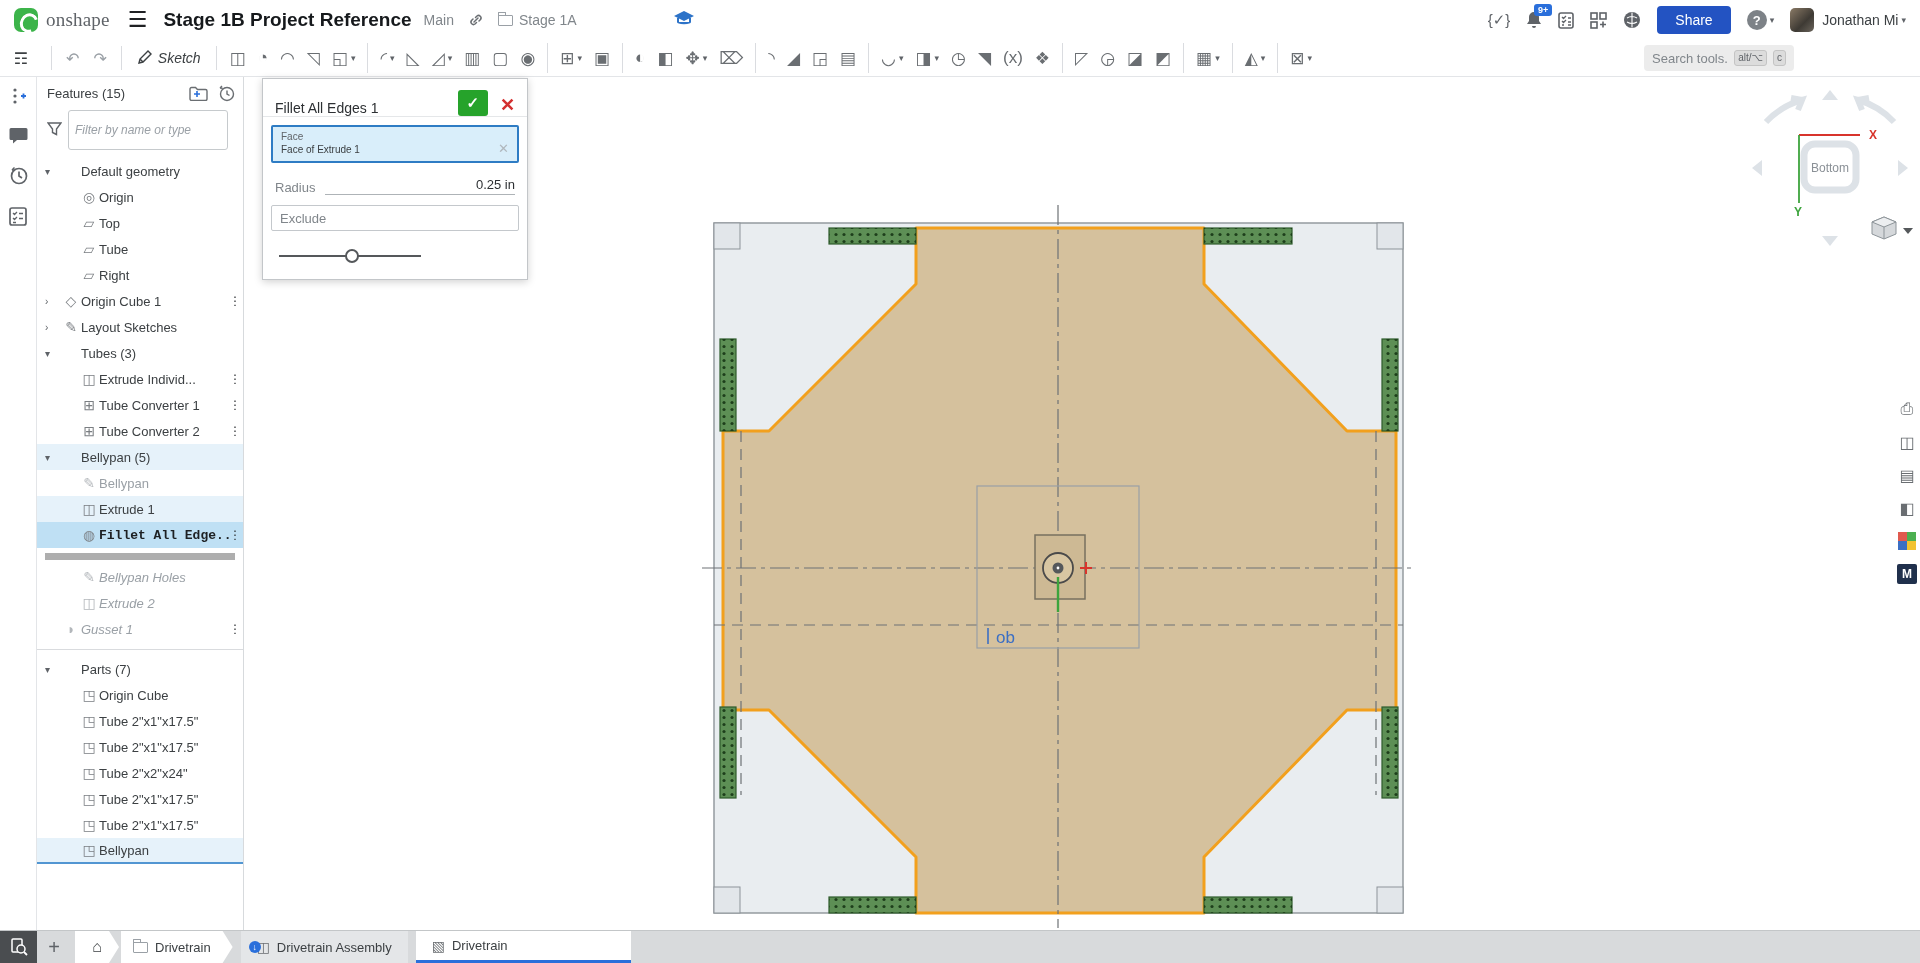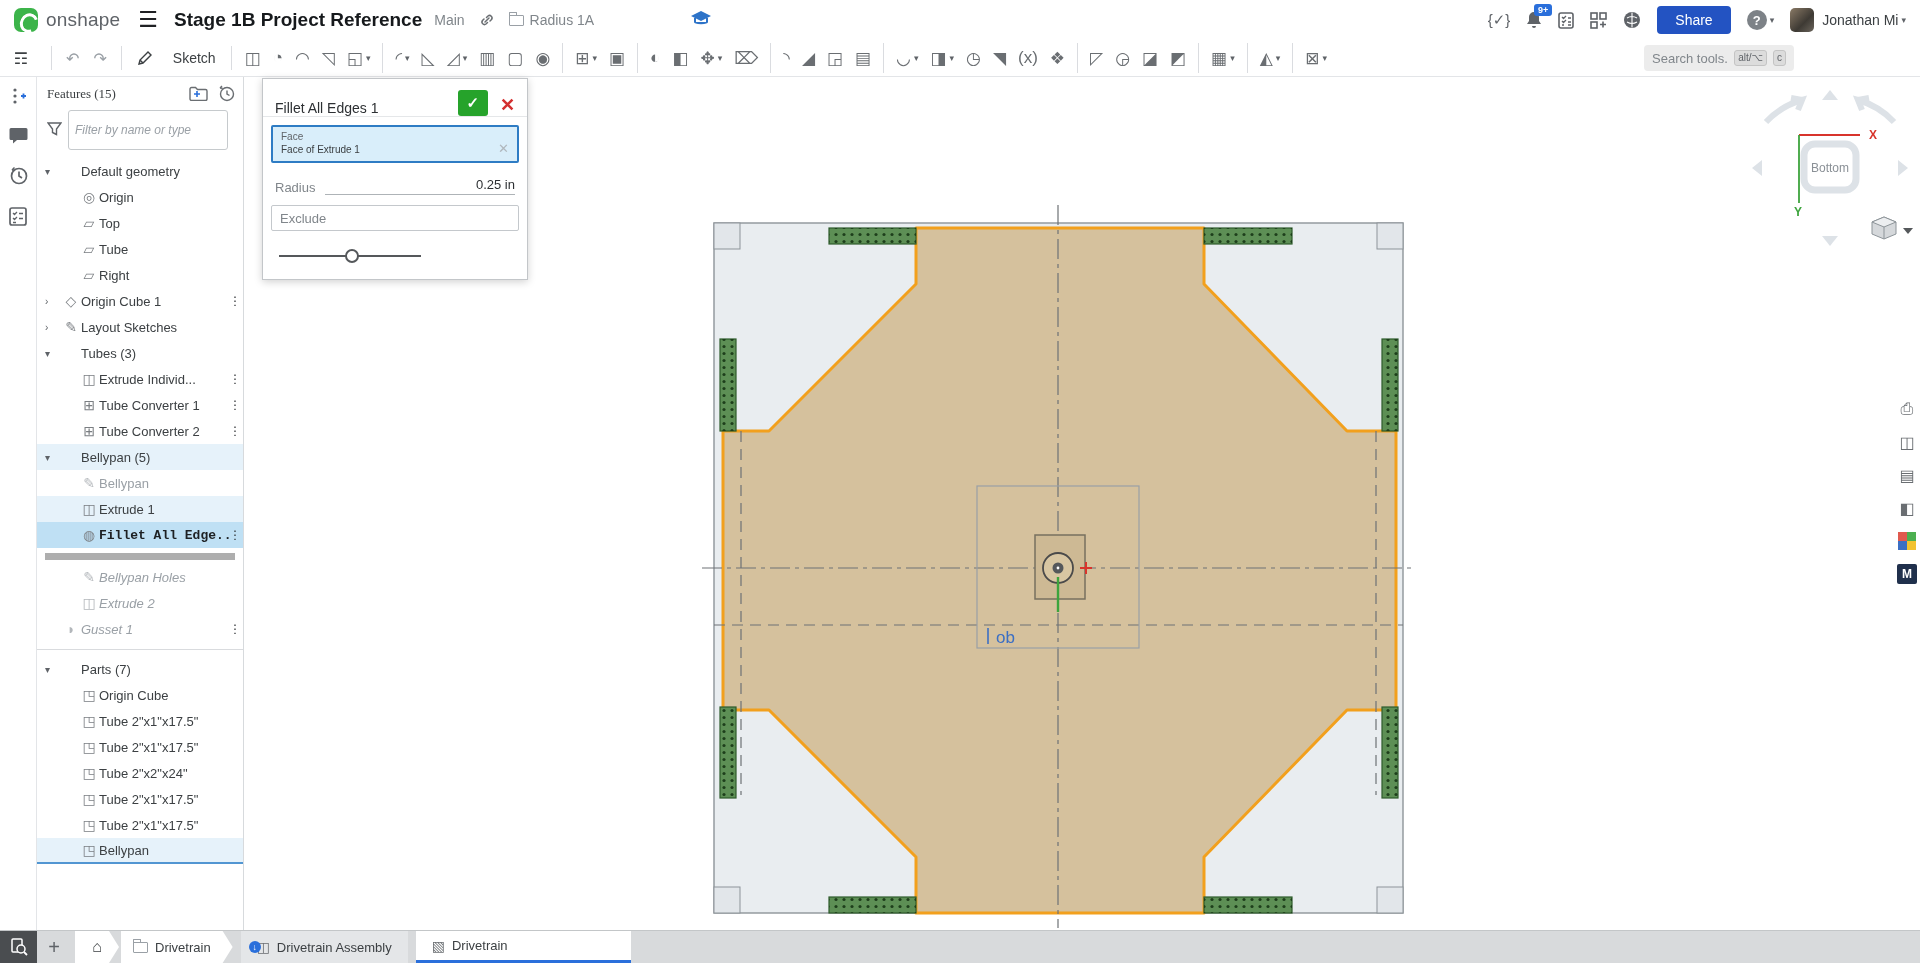--- a/index.html
+++ b/index.html
@@ -4,21 +4,21 @@
 <style>
   * { margin:0; padding:0; box-sizing:border-box; }
   html,body { width:1920px; height:963px; overflow:hidden; }
   body { font-family:"Liberation Sans", sans-serif; color:#3c4043; background:#fff; }
   #app { position:relative; width:1920px; height:963px; background:#fff; }
 
   
   .topbar { position:absolute; left:0; top:0; width:1920px; height:40px; background:#fff; display:flex; align-items:center; padding:0 14px; }
   .logo-mark { width:24px; height:24px; border-radius:7px; background:#3cb44a; position:relative; margin-right:8px; flex:0 0 auto; }
   .logo-mark::after { content:""; position:absolute; left:6px; top:5px; width:12px; height:14px; border:3px solid #fff; border-radius:50%; border-right-color:transparent; transform:rotate(25deg); }
-  .logo-word { font-size:19px; color:#5f6368; letter-spacing:.2px; margin-right:18px; }
+  .logo-word { font-size:19px; color:#5f6368; letter-spacing:.2px; margin-right:18px;font-family:Liberation Serif, serif; }
   .hamburger { font-size:22px; color:#202124; margin-right:16px; cursor:pointer; }
   .doc-title { font-size:19px; font-weight:bold; color:#16191c; margin-right:12px; white-space:nowrap; }
   .ws-name { font-size:14px; color:#80868b; margin-right:14px; }
   .link-ic svg { display:block; }
   .crumb-folder { display:flex; align-items:center; gap:6px; margin-left:14px; color:#80868b; font-size:14px; }
   .folder-glyph { width:15px; height:11px; border:1.5px solid #9aa0a6; border-radius:1px; position:relative; }
   .folder-glyph::before { content:""; position:absolute; left:-1px; top:-4px; width:6px; height:3px; border:1.5px solid #9aa0a6; border-bottom:none; border-radius:1px 1px 0 0; }
   .gradcap { margin-left:96px; }
   .top-right { margin-left:auto; display:flex; align-items:center; gap:16px; }
   .tr-ic { color:#5f6368; font-size:15px; position:relative; cursor:pointer; display:flex; align-items:center; }
@@ -27,38 +27,38 @@
   .help-circle { width:20px; height:20px; border-radius:50%; background:#7d8287; color:#fff; font-size:13px; font-weight:bold; display:flex; align-items:center; justify-content:center; }
   .caret { font-size:9px; color:#5f6368; margin-left:3px; }
   .avatar { width:24px; height:24px; border-radius:5px; background:linear-gradient(135deg,#8a7a66,#3e3a34 60%,#6b655c); }
   .username { font-size:14px; color:#3c4043; }
 
   
   .toolbar { position:absolute; left:0; top:40px; width:1920px; height:37px; background:#fff; border-bottom:1px solid #e3e5e8; display:flex; align-items:center; padding:0 6px; }
   .tb-first { width:30px; text-align:center; color:#3c4043; font-size:16px; margin-right:8px; cursor:pointer; }
   .tb-sep { width:1px; height:24px; background:#dadce0; margin:0 7px; }
   .tb-arrow { font-size:16px; color:#9aa0a6; padding:0 7px; cursor:pointer; }
-  .sketch-btn { display:flex; align-items:center; gap:21px; font-size:14px; color:#3c4043; padding:0 8px; cursor:pointer; }
+  .sketch-btn { display:flex; gap:6px; font-size:14px; color:#3c4043; padding:0 8px; cursor:pointer;font-style:italic; }
   .tools { display:flex; align-items:center; }
   .tool { display:flex; align-items:center; padding:0 6px; height:30px; cursor:pointer; color:#6a6e72; font-size:17px; }
   .tool .caret { display:none; }
   .tool[data-caret="1"] .caret { display:inline; }
   .tool[data-div="1"] { border-right:1px solid #dadce0; padding-right:12px; margin-right:6px; }
   .search-tools { margin-left:auto; margin-right:120px; background:#ececec; border-radius:4px; height:26px; display:flex; align-items:center; padding:0 8px; gap:6px; width:150px; cursor:text; }
   .search-tools .ph { color:#80868b; font-size:13px; flex:1; white-space:nowrap; overflow:hidden; }
   .kbd { background:#dcdcdc; border:1px solid #c4c4c4; border-radius:3px; font-size:10px; color:#5f6368; padding:0 3px; line-height:14px; }
 
   
   .rail { position:absolute; left:0; top:77px; width:37px; height:853px; background:#fff; border-right:1px solid #e3e5e8; display:flex; flex-direction:column; align-items:center; padding-top:10px; gap:22px; }
   .rail svg { display:block; cursor:pointer; }
 
   
   .fpanel { position:absolute; left:37px; top:77px; width:207px; height:853px; background:#fff; border-right:1px solid #d7dadd; font-size:13px; }
   .fp-head { display:flex; align-items:center; padding:8px 8px 4px 10px; color:#3c4043; }
-  .fp-head .t { flex:1; font-size:13px;font-family:Liberation Serif, serif; }
+  .fp-head .t { flex:1; font-size:13px; }
   .fp-head svg { margin-left:10px; cursor:pointer; }
   .filter-row { display:flex; align-items:center; gap:6px; padding:4px 8px 8px 10px; }
   .funnel { color:#5f6368; }
   .filter-input { width:160px; height:40px; border:1px solid #c6cacd; border-radius:3px; font-size:12px; font-style:italic; padding:0 6px; color:#3c4043; font-family:"Liberation Sans",sans-serif; }
   .filter-input::placeholder { color:#9aa0a6; }
   .tree { }
   .trow { display:flex; align-items:center; height:26px; padding-left:8px; position:relative; cursor:pointer; }
   .trow .chev { width:16px; font-size:10px; color:#5f6368; flex:0 0 auto; }
   .trow .gly { width:20px; font-size:14px; color:#7a7e82; flex:0 0 auto; text-align:center; }
   .trow .lbl { flex:1; white-space:nowrap; overflow:hidden; color:#3c4043; }
@@ -138,21 +138,21 @@
     <div class="hamburger">☰</div>
     <div class="doc-title">Stage 1B Project Reference</div>
     <div class="ws-name">Main</div>
     <span class="link-ic">
       <svg width="16" height="16" viewBox="0 0 16 16">
           <path d="M6 10 L10 6 M5 7 L3.5 8.5 a2.5 2.5 0 0 0 3.5 3.5 L8.5 10.5 M11 9 L12.5 7.5 a2.5 2.5 0 0 0 -3.5 -3.5 L7.5 5.5" stroke="#6a6e72" stroke-width="1.5" fill="none" stroke-linecap="round"></path>
         </svg>
     </span>
     <div class="crumb-folder">
       <span class="folder-glyph"></span>
-      <span>Radius 1A</span>
+      <span>Stage 1A</span>
     </div>
     <span class="gradcap">
       <svg width="22" height="16" viewBox="0 0 22 16">
           <polygon points="11,1 21,6 11,11 1,6" fill="#2d73c8"></polygon>
           <path d="M5 8 v4 c0 1.5 12 1.5 12 0 v-4" fill="none" stroke="#2d73c8" stroke-width="2"></path>
         </svg>
     </span>
     <div class="top-right">
       <div class="tr-ic">{✓}</div>
       <div class="tr-ic">

